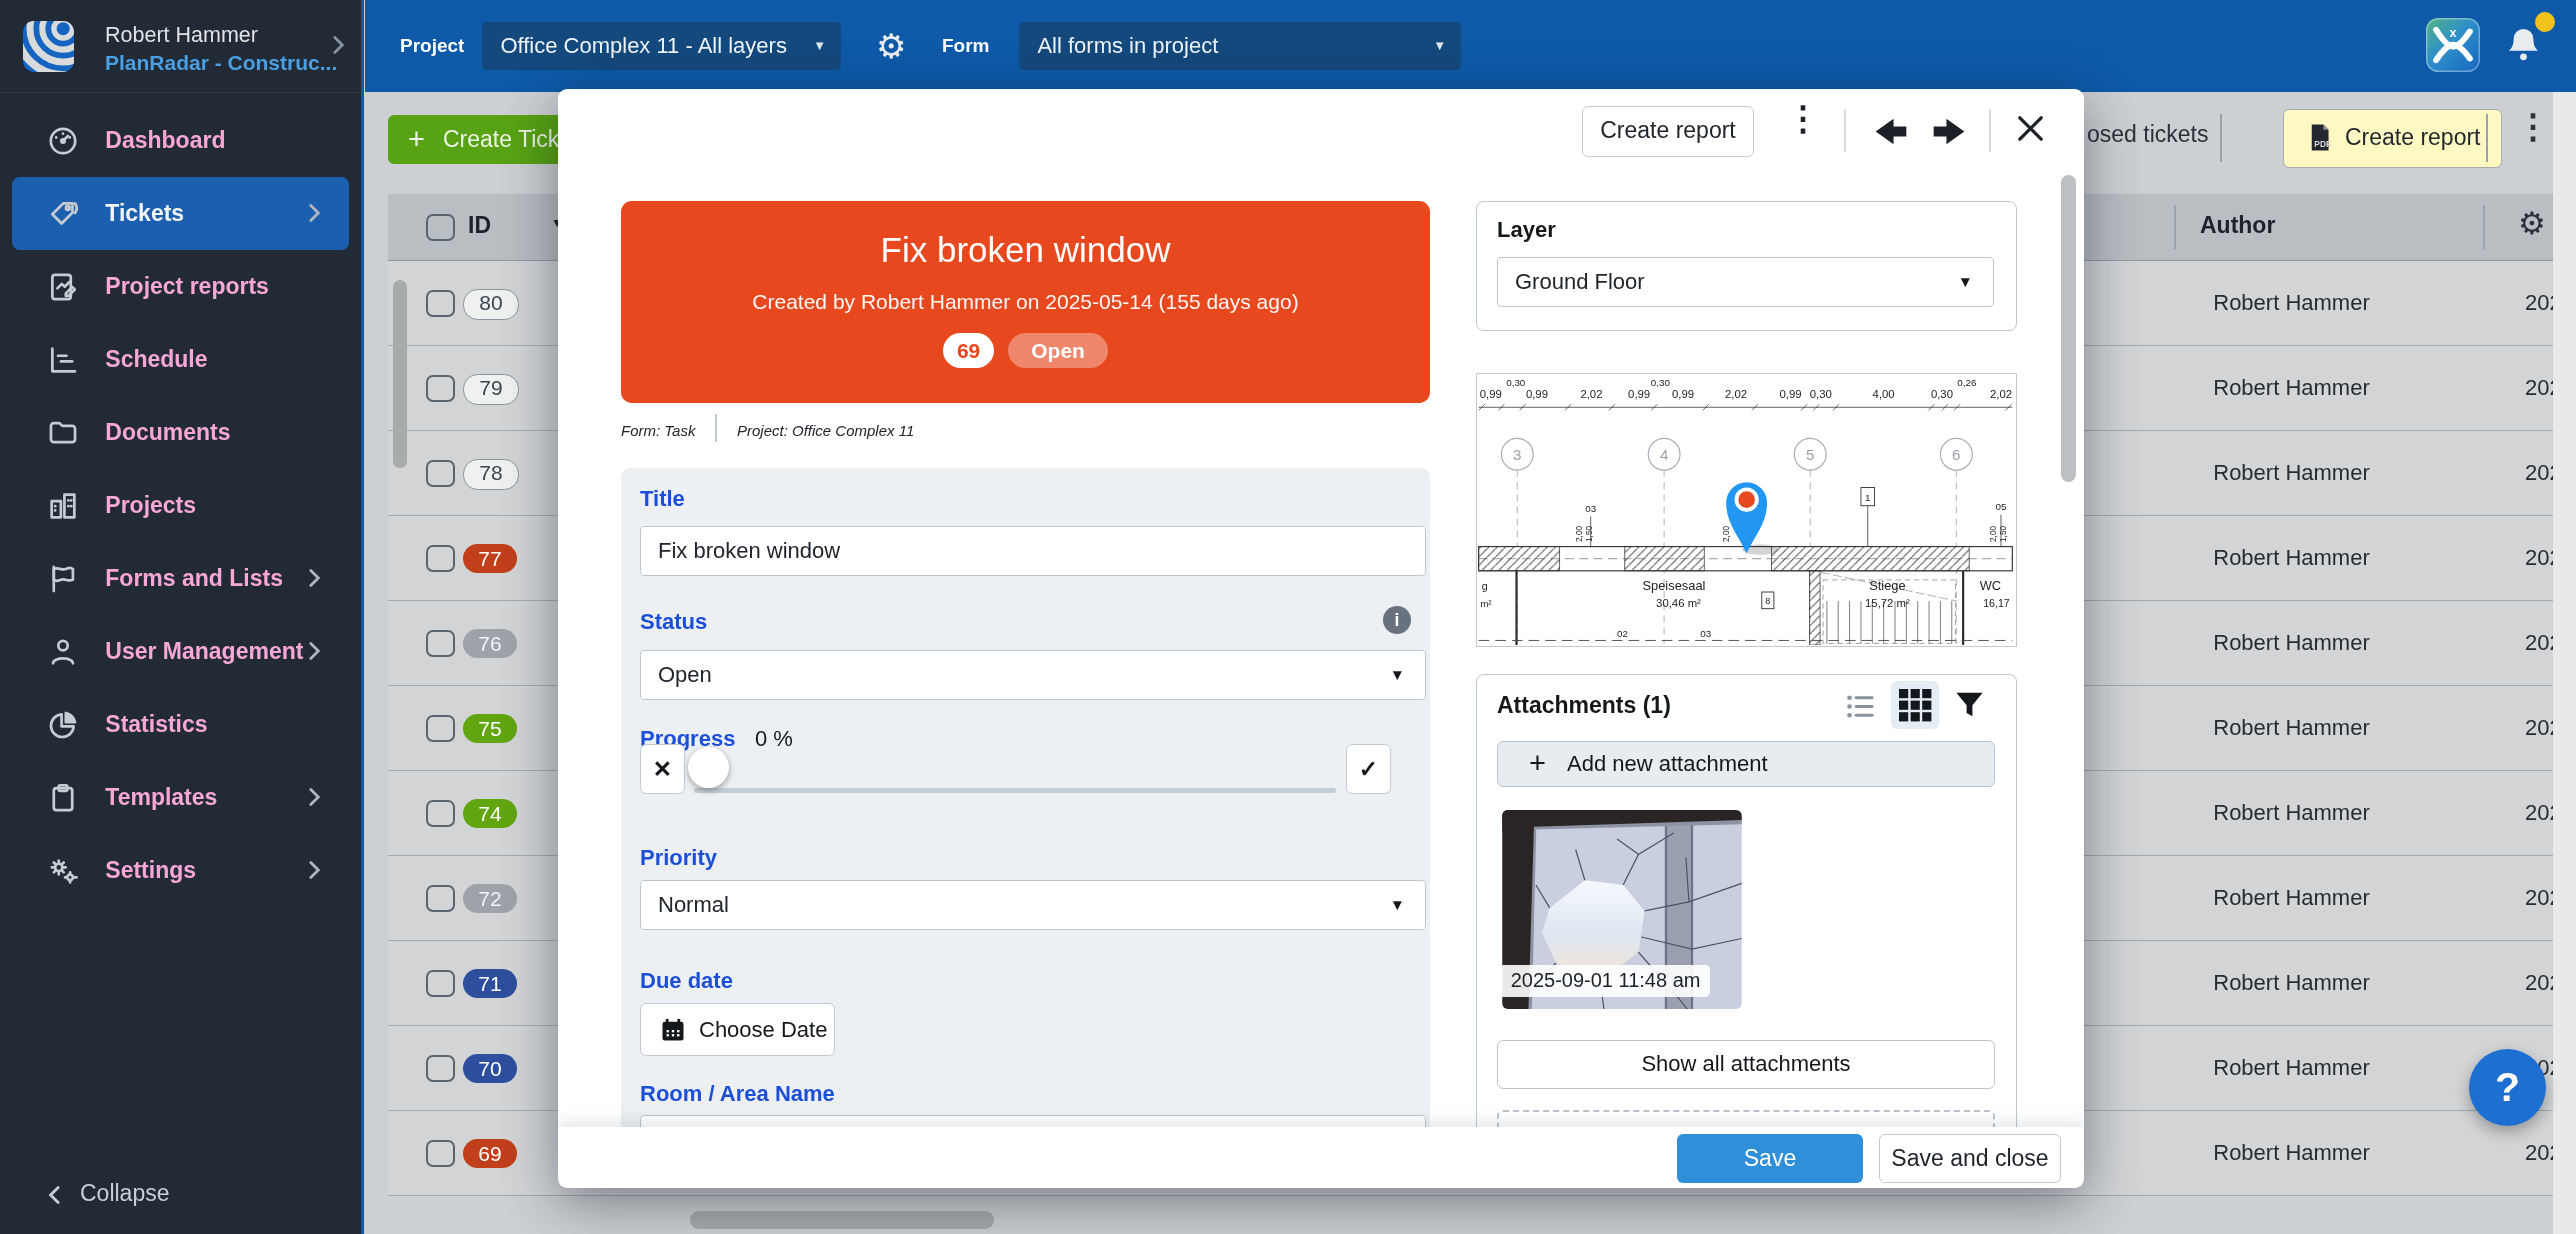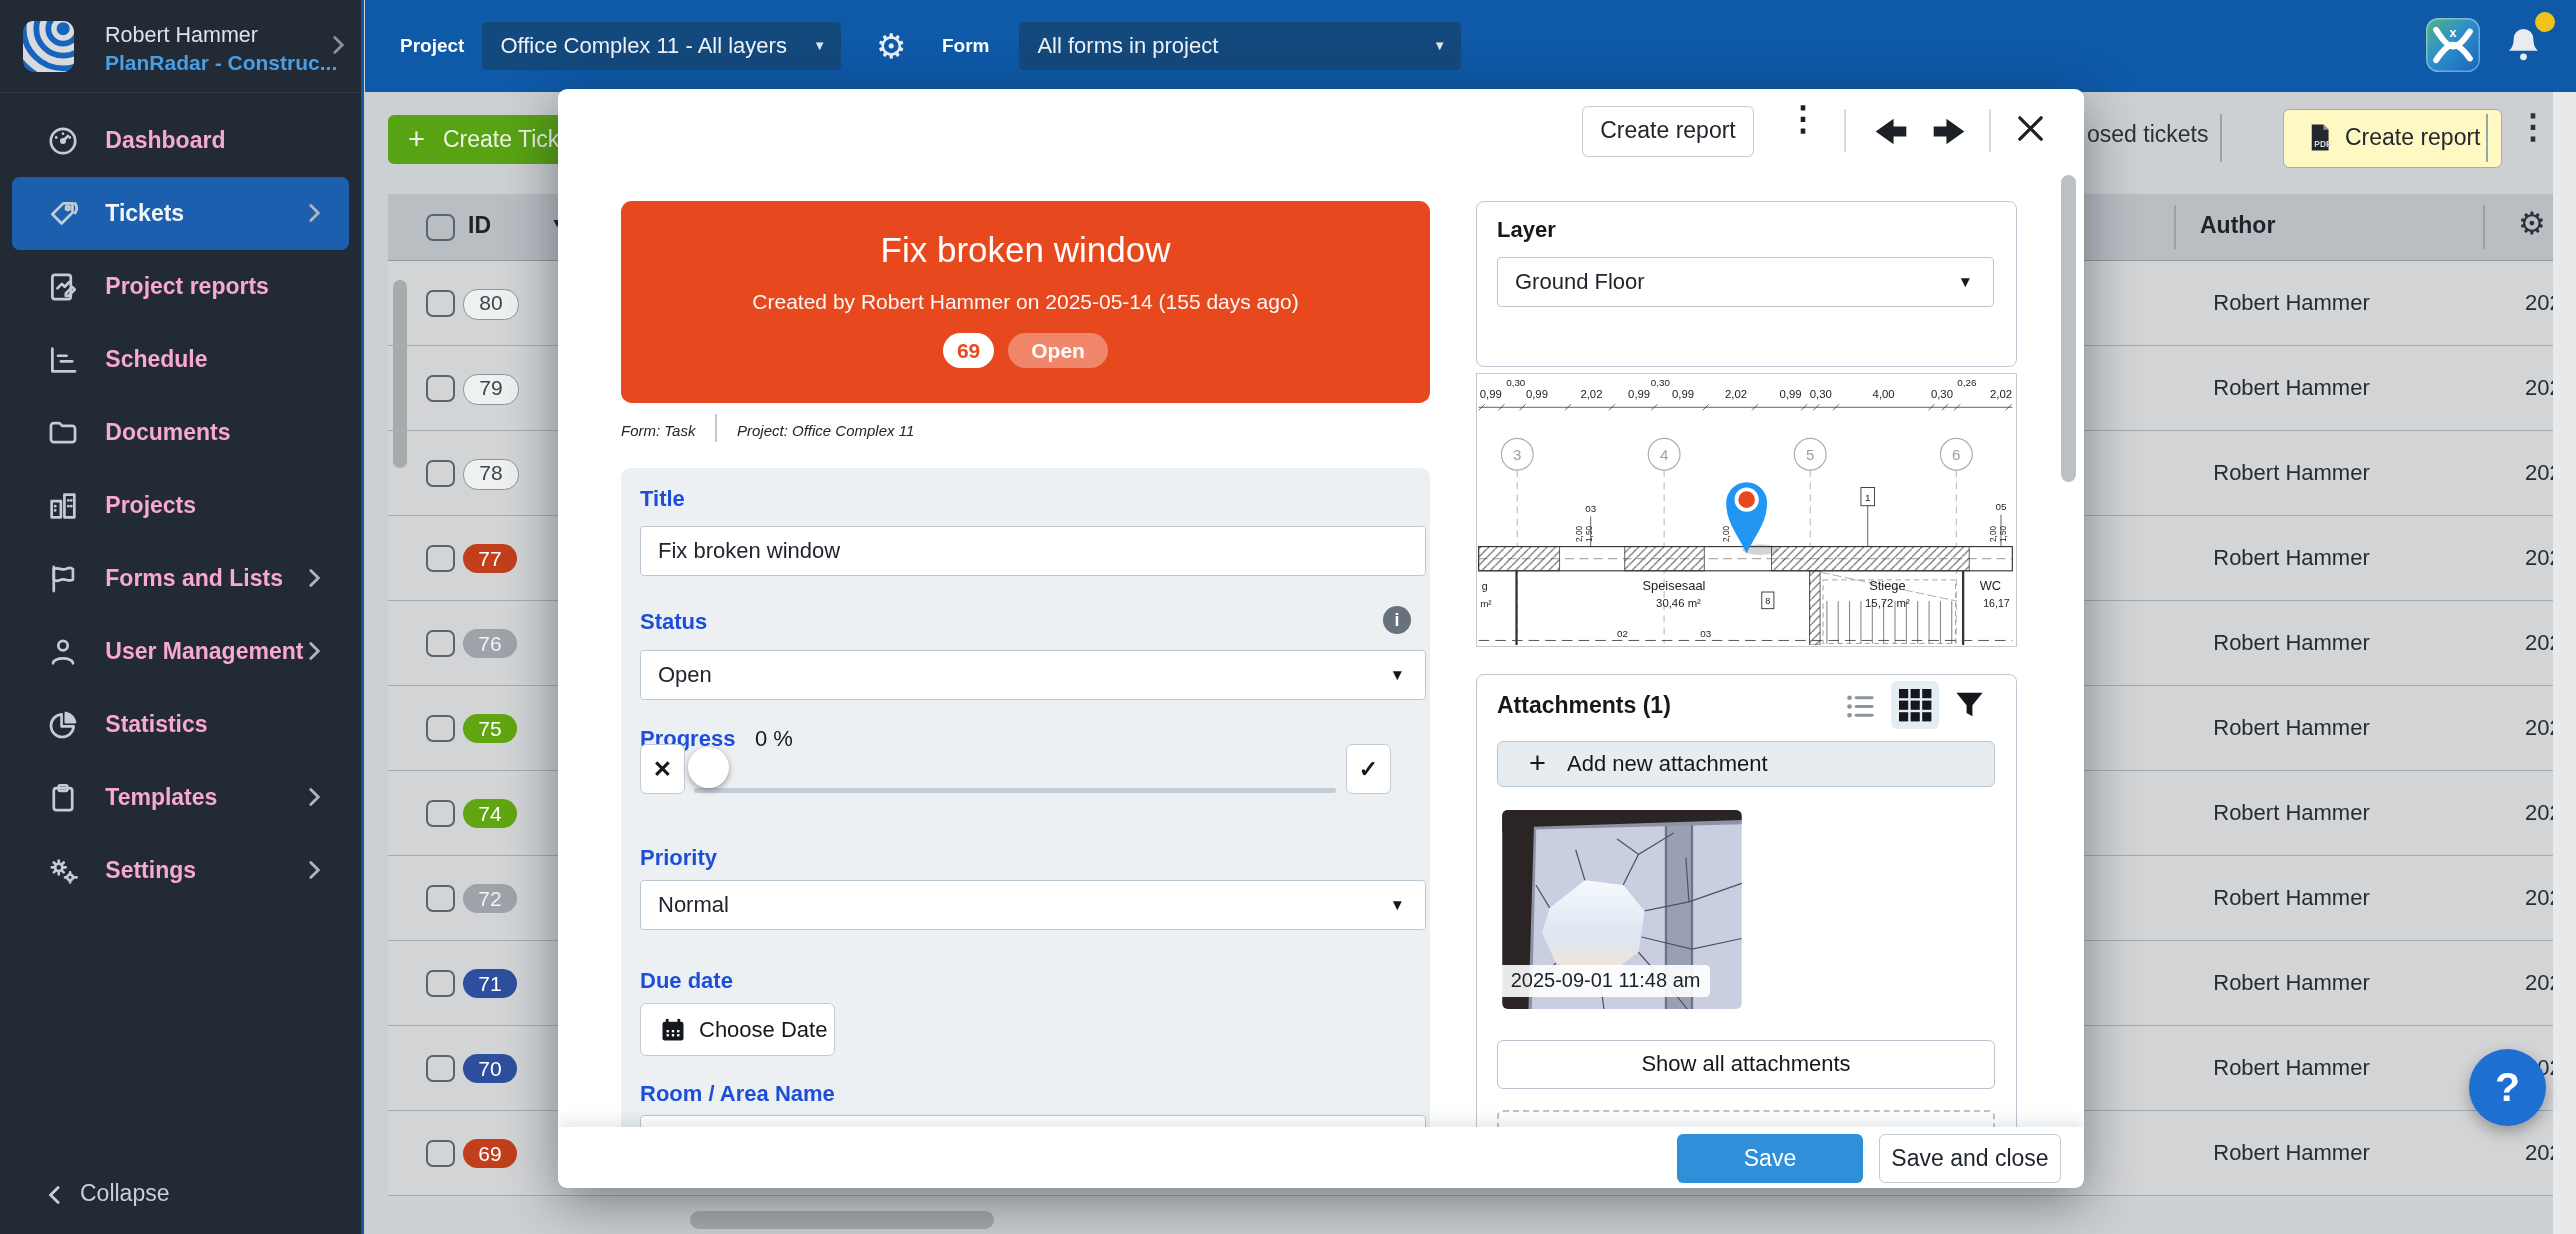--- a/index.html
+++ b/index.html
@@ -87,21 +87,21 @@
   .f-select .sel-caret{position:absolute;right:20px;top:0;font-size:15.3px;color:#14181c;}
   #info-icon{position:absolute;right:19px;top:138px;width:28px;height:28px;border-radius:50%;background:#67727e;color:#fff;text-align:center;line-height:28px;font-size:17.6px;font-weight:700;cursor:pointer;}
   .mini-btn{position:absolute;width:43px;height:48px;background:#fff;border:1.5px solid #c2cbd4;border-radius:6.1px;text-align:center;line-height:48px;font-size:23px;font-weight:700;color:#14181c;cursor:pointer;}
   #slider-track{position:absolute;left:73px;top:320px;width:642px;height:4.6px;background:#c3cdd6;border-radius:2.3px;}
   #slider-thumb{position:absolute;left:67px;top:279px;width:41px;height:41px;border-radius:50%;background:#fff;box-shadow:0 2.3px 6.1px rgba(0,0,0,.35);cursor:pointer;}
   #date-btn{position:absolute;left:19px;top:535px;width:193px;height:51px;background:#fff;border:1.5px solid #c2cbd4;border-radius:6.1px;cursor:pointer;}
   #date-btn .txt{position:absolute;left:58px;line-height:51px;font-size:22px;color:#14181c;}
   #date-btn svg{position:absolute;left:18.4px;top:11.5px;}
   
   .r-card{position:absolute;left:918px;width:541px;border:1.5px solid #bcc7d1;border-radius:7.7px;background:#fff;box-sizing:border-box;}
-  #layer-card{top:112px;height:166px;}
+  #layer-card{top:112px;height:130px;}
   #layer-label{position:absolute;left:20px;top:15.3px;font-size:22px;font-weight:700;color:#15181b;}
   #layer-select{position:absolute;left:20px;top:55px;width:478px;height:48px;border:1.5px solid #b9c6d2;border-radius:4.6px;font-size:22px;color:#20262c;line-height:48px;padding-left:17px;cursor:pointer;}
   #layer-select .sel-caret{position:absolute;right:20px;top:0;font-size:15.3px;color:#14181c;}
   #plan-box{position:absolute;left:918px;top:284px;width:541px;height:274px;border:1.5px solid #c3c9cf;background:#fff;box-sizing:border-box;overflow:hidden;}
   #attach-card{top:585px;height:491px;padding-left:40px;}
   #attach-title{position:absolute;left:20px;top:17px;font-size:23px;font-weight:700;color:#15181b;}
   #view-list{position:absolute;left:366px;top:14px;cursor:pointer;}
   #view-grid{position:absolute;left:414px;top:6.1px;width:48px;height:48px;background:#e4ecf4;border-radius:6.1px;cursor:pointer;}
   #view-filter{position:absolute;left:475px;top:12.3px;cursor:pointer;}
   #add-attach{position:absolute;left:20px;top:66px;width:498px;height:46px;background:#e7ecf1;border:1.5px solid #b9c4cf;border-radius:6.1px;box-sizing:border-box;cursor:pointer;}

